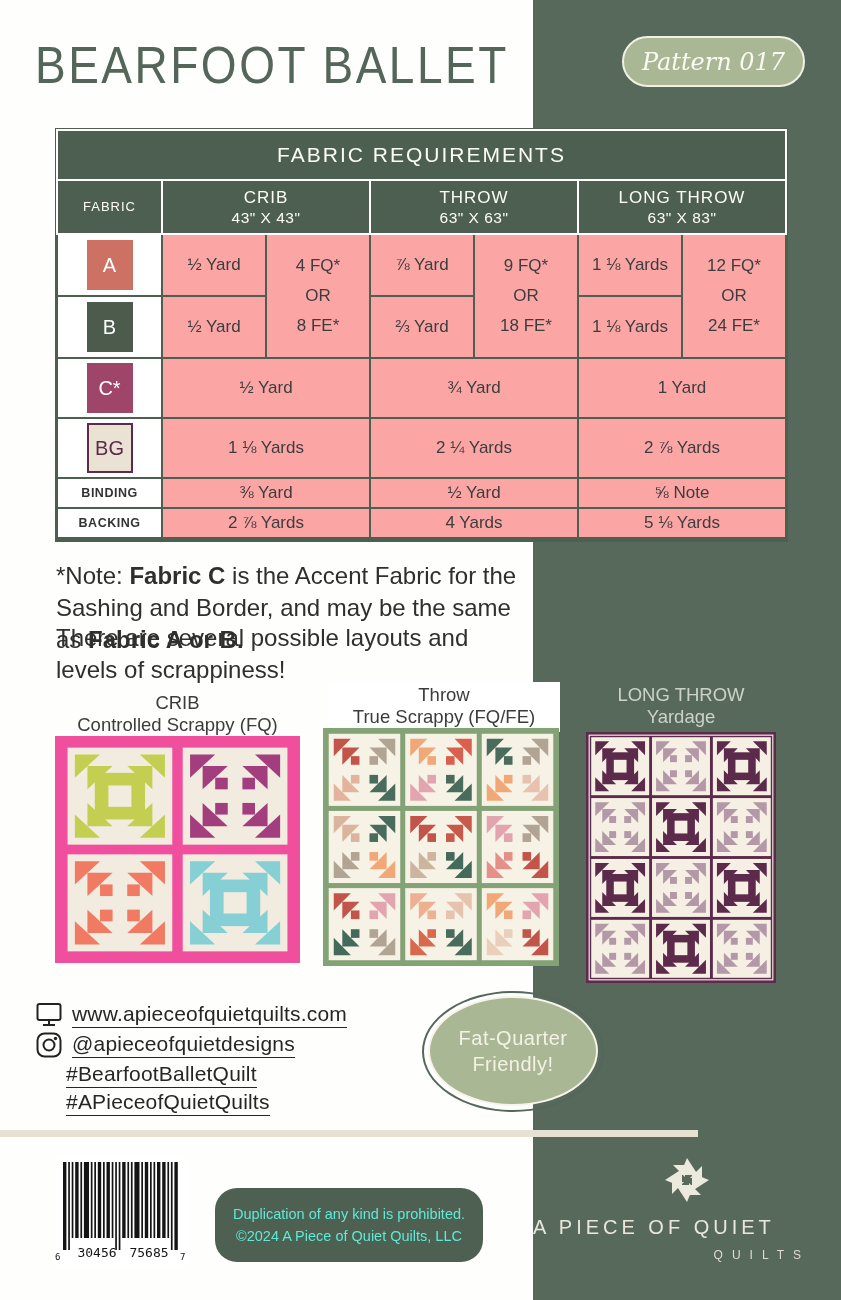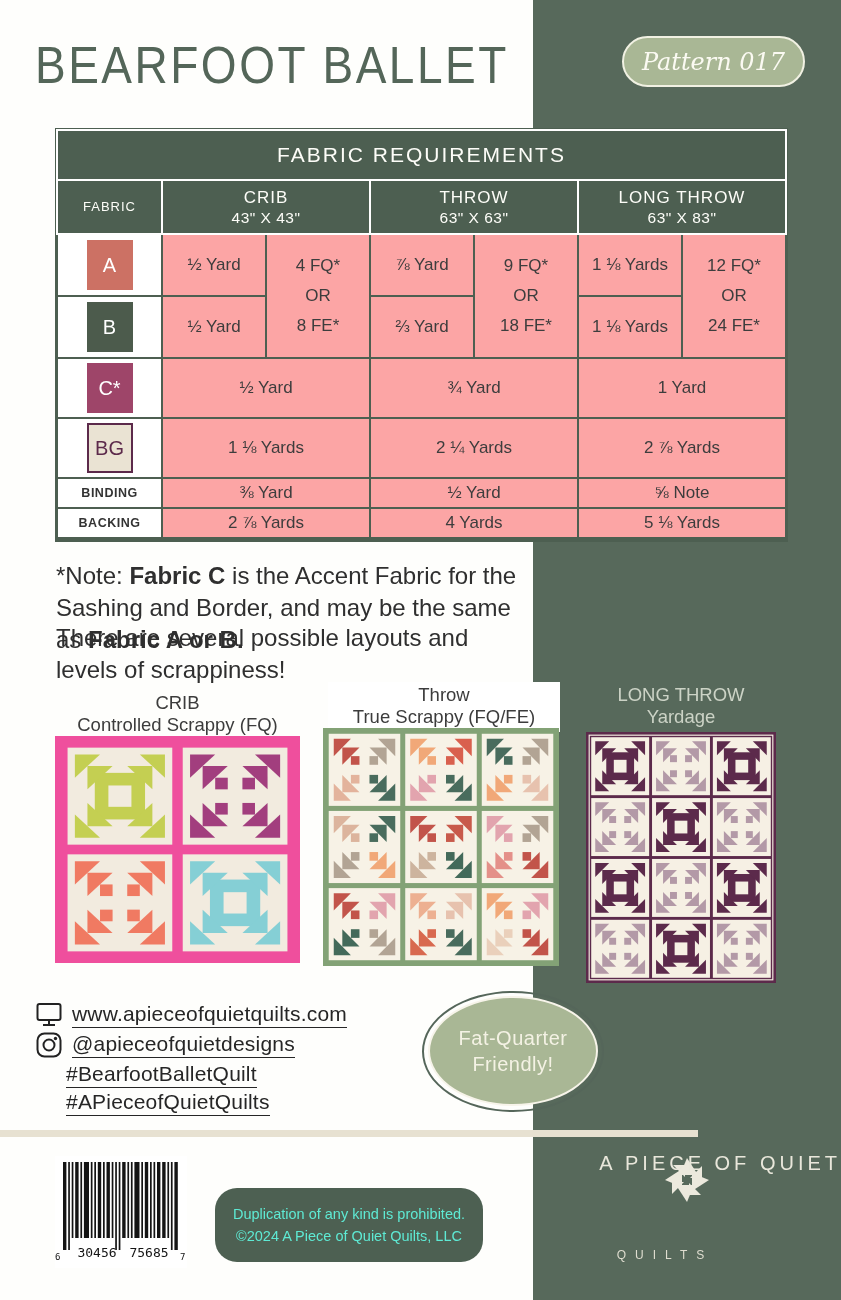--- a/index.html
+++ b/index.html
@@ -73,23 +73,23 @@
   .fq-badge span{font-size:20px;color:#f4f2e4;letter-spacing:.5px;}
 
   
   .divider{position:absolute;left:0;top:1130px;width:698px;height:7px;background:#e7e1d1;}
   .barcode{position:absolute;left:55px;top:1156px;width:132px;height:112px;background:#fff;}
   .copy-pill{position:absolute;left:215px;top:1188px;width:268px;height:74px;border-radius:22px;
              background:#4d6052;display:flex;flex-direction:column;align-items:center;
              justify-content:center;line-height:1.55;}
   .copy-pill span{font-size:14.5px;color:#5eead4;}
   .logo-icon{position:absolute;left:663px;top:1156px;width:48px;height:48px;}
-  .logo-t1{position:absolute;left:533px;top:1152px;width:308px;text-align:right;font-size:20px;
+  .logo-t1{position:absolute;left:533px;top:1216px;width:308px;text-align:left;font-size:20px;
            letter-spacing:4px;color:#e9e7db;font-weight:300;}
-  .logo-t2{position:absolute;left:533px;top:1248px;width:264px;text-align:center;font-size:12px;
+  .logo-t2{position:absolute;left:546px;top:1248px;width:264px;text-align:right;font-size:12px;
            letter-spacing:9px;color:#dfddd0;}
 </style>
 </head>
 <body>
 
 <div class="page">
   <div class="green-panel"></div>
 
   <div class="title">BEARFOOT BALLET</div>
 

